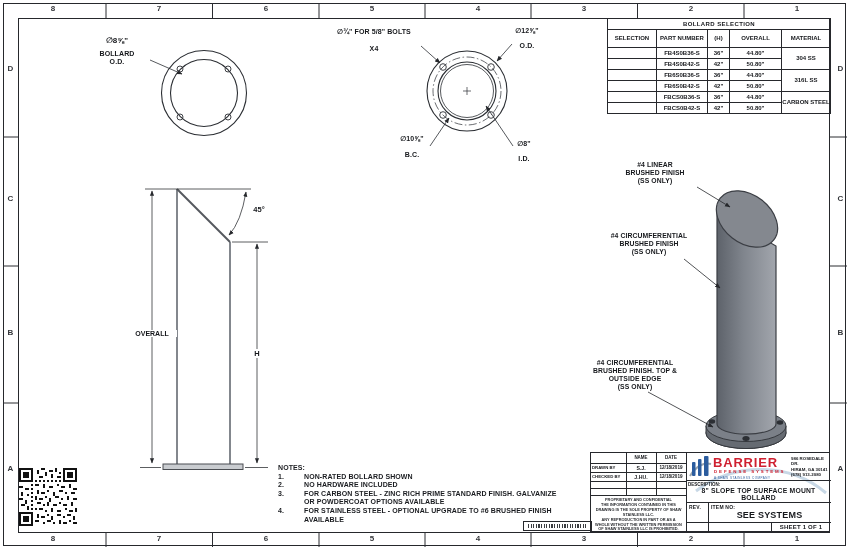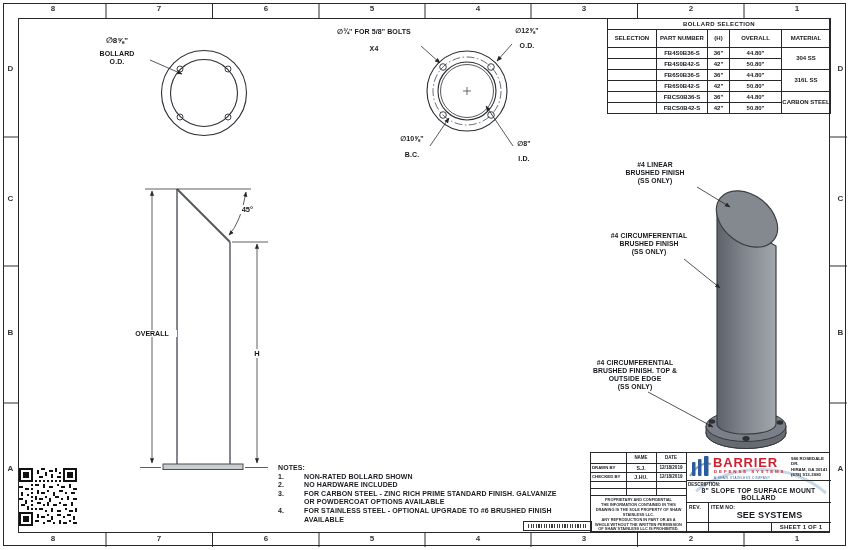--- a/index.html
+++ b/index.html
@@ -161,21 +161,21 @@
 
 <div class="abs callout" style="left:318px;top:28px;width:112px;">∅¾" FOR 5/8" BOLTS</div>
 <div class="abs callout" style="left:318px;top:45px;width:112px;">X4</div>
 <div class="abs callout" style="left:505px;top:27px;width:44px;">∅12⅝"</div>
 <div class="abs callout" style="left:505px;top:42px;width:44px;">O.D.</div>
 <div class="abs callout" style="left:388px;top:135px;width:48px;">∅10⅝"</div>
 <div class="abs callout" style="left:388px;top:151px;width:48px;">B.C.</div>
 <div class="abs callout" style="left:506px;top:140px;width:36px;">∅8"</div>
 <div class="abs callout" style="left:506px;top:155px;width:36px;">I.D.</div>
 
-<div class="abs dimlabel" style="left:227px;top:205px;width:26px;text-align:right;">45°</div>
+<div class="abs dimlabel" style="left:246px;top:205px;width:26px;">45°</div>
 <div class="abs dimlabel" style="left:127px;top:330px;width:50px;font-size:7px;">OVERALL</div>
 <div class="abs dimlabel" style="left:250px;top:349px;width:14px;">H</div>
 
 <div class="abs callout pre" style="left:605px;top:161px;width:100px;font-size:6.8px;">#4 LINEAR
 BRUSHED FINISH
 (SS ONLY)</div>
 <div class="abs callout pre" style="left:598px;top:232px;width:102px;font-size:6.8px;">#4 CIRCUMFERENTIAL
 BRUSHED FINISH
 (SS ONLY)</div>
 <div class="abs callout pre" style="left:585px;top:359px;width:100px;font-size:6.8px;">#4 CIRCUMFERENTIAL

